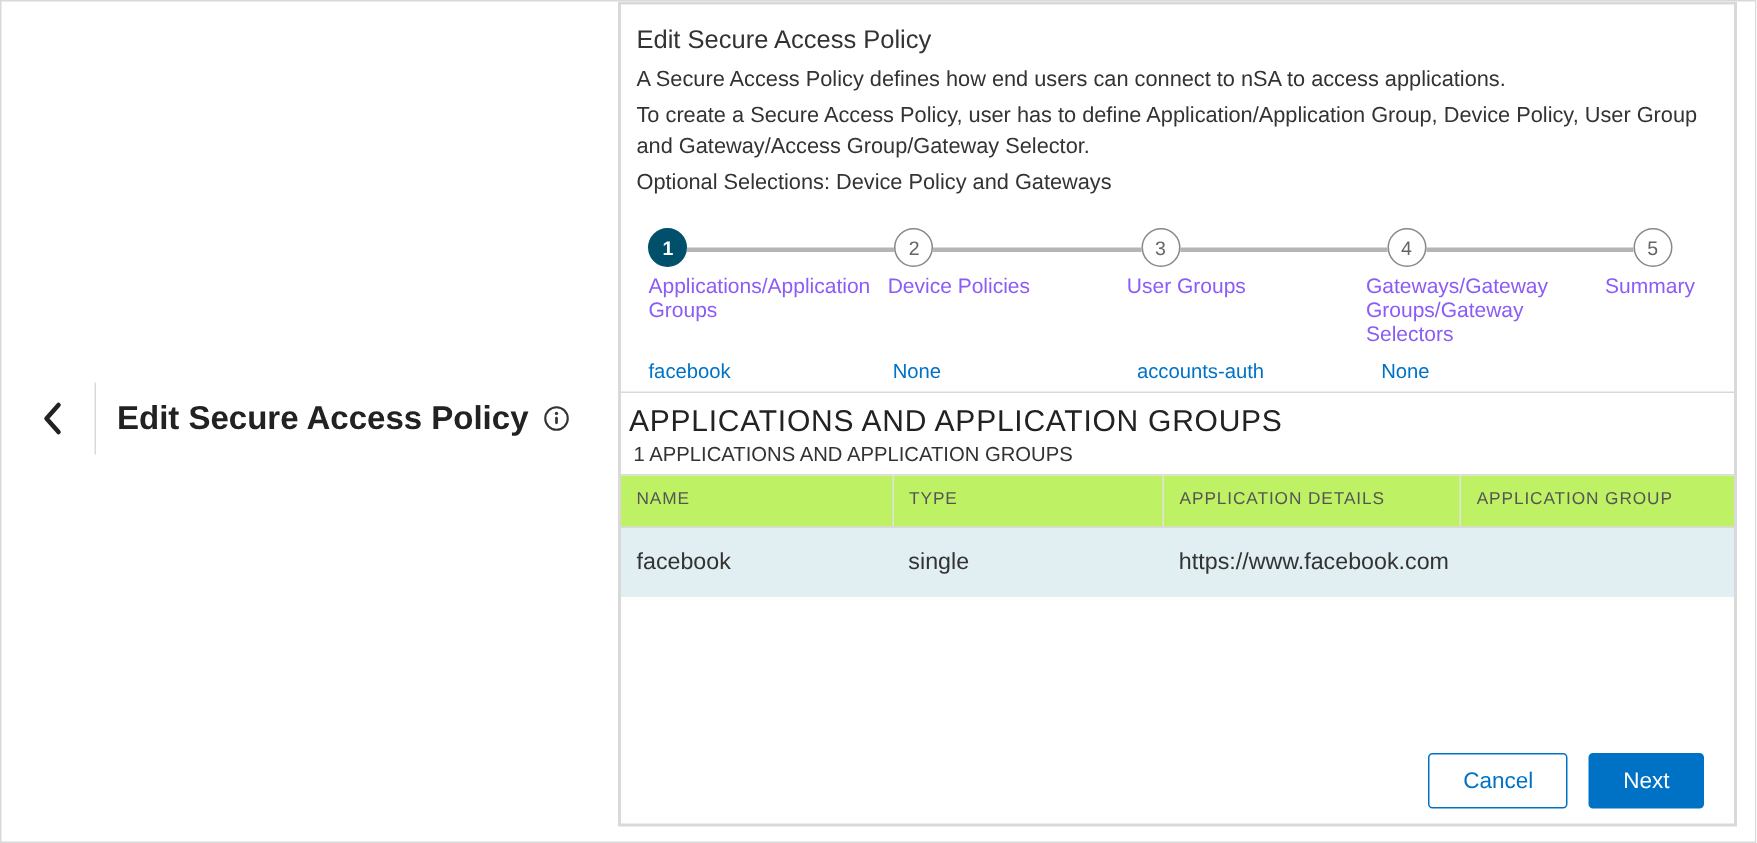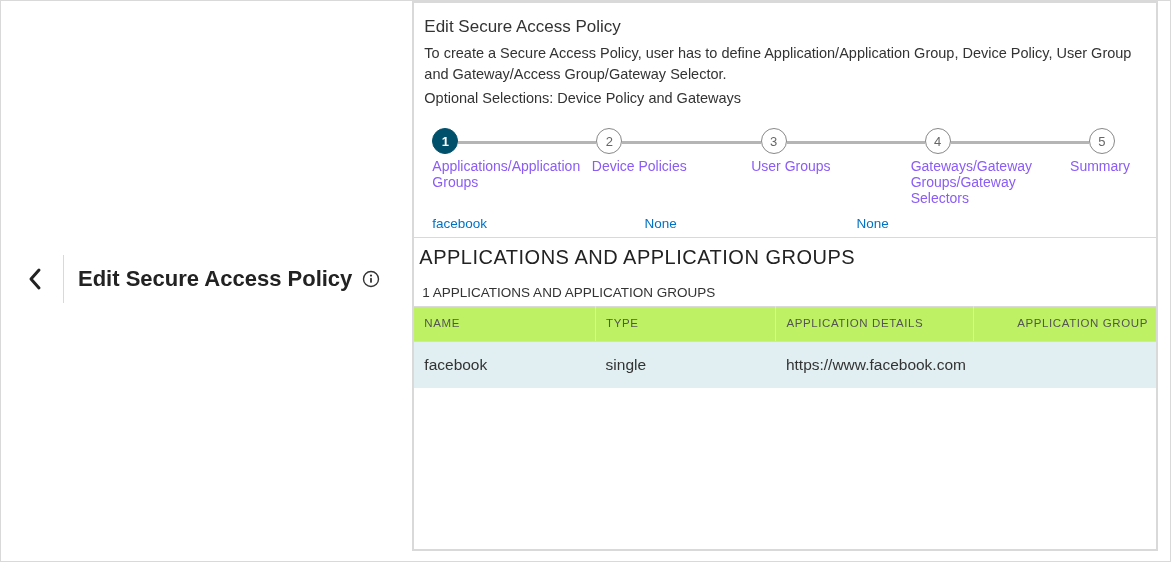--- a/index.html
+++ b/index.html
@@ -28,25 +28,25 @@
   .step:last-child .line { display:none; }
   .step-labels { display:flex; justify-content:space-between; margin-top:4px; }
   .step-label { flex:1; font-size:14px; color:#8b5cf6; padding-right:8px; }
   .step-label:last-child { flex:0.3; }
   .step-values { display:flex; justify-content:space-between; margin-top:10px; }
   .step-value { flex:1; font-size:13.5px; color:#0072c6; padding-right:8px; }
   .step-value:last-child { flex:0.3; }
   
   .hr-full { border:none; border-top:1px solid #d9d9d9; margin-top:6px; }
   .section-title { font-size:20px; font-weight:400; letter-spacing:0.5px; color:#222; margin:8px 0 2px 5px; }
-  .section-sub { font-size:13.5px; color:#333; margin:14px 0 6px 8px; }
+  .section-sub { font-size:13.5px; color:#333; margin:0 0 6px 8px; }
   
   .table { width:100%; border-collapse:collapse; }
   .table thead th { text-align:left; font-size:11.5px; font-weight:400; letter-spacing:0.6px; color:#555; padding:10px 8px 12px 10px; border-top:1px solid #d9d9d9; border-bottom:1px solid #d9d9d9; border-right:1px solid #e3e3e3; background:#bef264; }
-  .table thead th:last-child { border-right:none;text-align:right; }
+  .table thead th:last-child { border-right:none; }
   .table tbody td { font-size:15.5px; color:#333; padding:14px 8px 14px 10px; background:#e1eef2; }
   
   .footer { position:absolute; right:20px; bottom:10px; display:flex; gap:14px; }
   .btn { font-size:15px; padding:9px 22px; border-radius:3px; cursor:pointer; }
   .btn-cancel { background:#fff; color:#0072c6; border:1px solid #0072c6; }
   .btn-next { background:#0072c6; color:#fff; border:1px solid #0072c6; }
 </style>
 </head>
 <body>
 
@@ -67,20 +67,21 @@
           <rect x="8.1" y="7.8" width="1.8" height="5" rx="0.9" fill="#333"></rect>
         </svg>
       </span>
     </div>
   </div>
 
   <div class="panel-wrap">
     <div class="panel">
       <div class="intro">
         <h3>Edit Secure Access Policy</h3>
+        <p>A Secure Access Policy defines how end users can connect to nSA to access applications.</p>
         <p>To create a Secure Access Policy, user has to define Application/Application Group, Device Policy, User Group and Gateway/Access Group/Gateway Selector.</p>
         <p>Optional Selections: Device Policy and Gateways</p>
       </div>
 
       <div class="stepper">
         <div class="step-row" id="step-row">
             <div class="step">
               <div class="circle active">1</div>
               <div class="line"></div>
             </div>
@@ -103,20 +104,21 @@
         <div class="step-labels" id="step-labels">
             <div class="step-label">Applications/Application Groups</div>
             <div class="step-label">Device Policies</div>
             <div class="step-label">User Groups</div>
             <div class="step-label">Gateways/Gateway Groups/Gateway Selectors</div>
             <div class="step-label">Summary</div>
           </div>
         <div class="step-values" id="step-values">
             <div class="step-value">facebook</div>
             <div class="step-value">None</div>
+            <div class="step-value">accounts-auth</div>
             <div class="step-value">None</div>
             <div class="step-value"></div>
           </div>
       </div>
 
       <hr class="hr-full">
       <div class="section-title">APPLICATIONS AND APPLICATION GROUPS</div>
       <div class="section-sub">1 APPLICATIONS AND APPLICATION GROUPS</div>
 
       <table class="table">
@@ -131,15 +133,19 @@
         <tbody id="table-body">
             <tr>
               <td>facebook</td>
               <td>single</td>
               <td>https://www.facebook.com</td>
               <td></td>
             </tr>
           </tbody>
       </table>
 
+      <div class="footer">
+        <button class="btn btn-cancel">Cancel</button>
+        <button class="btn btn-next">Next</button>
+      </div>
     </div>
   </div>
 </div>
 
 </body></html>

